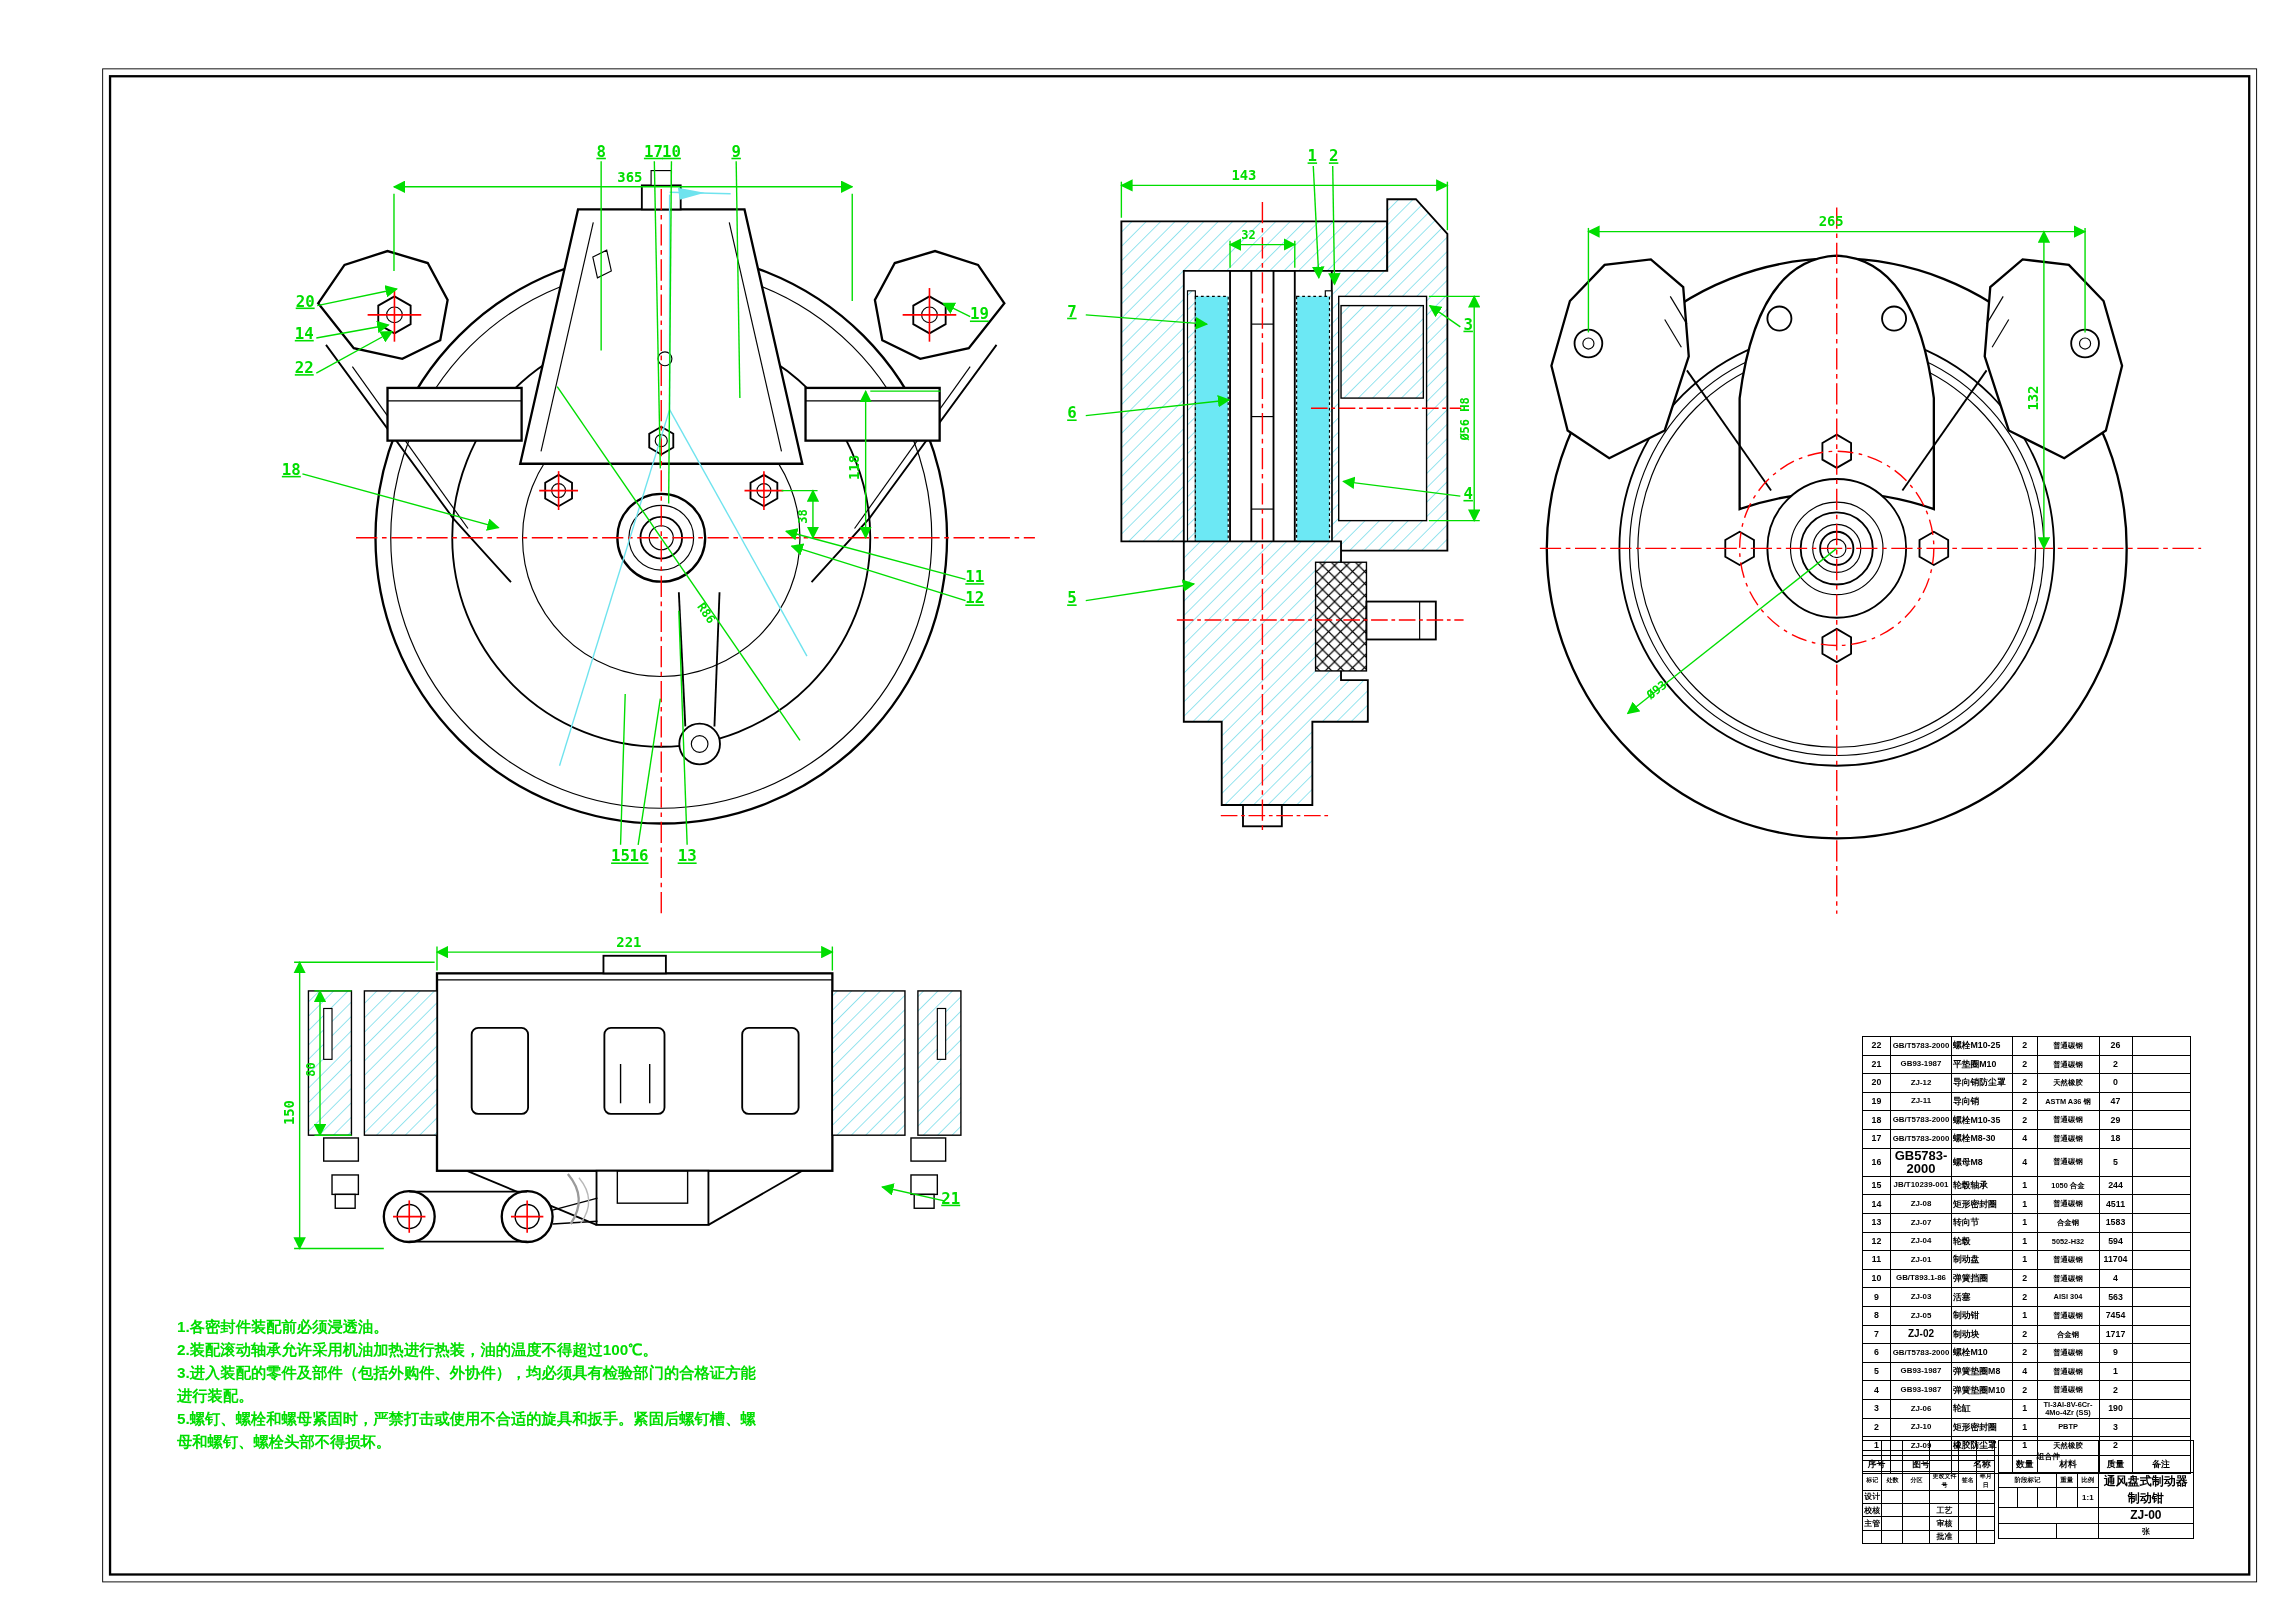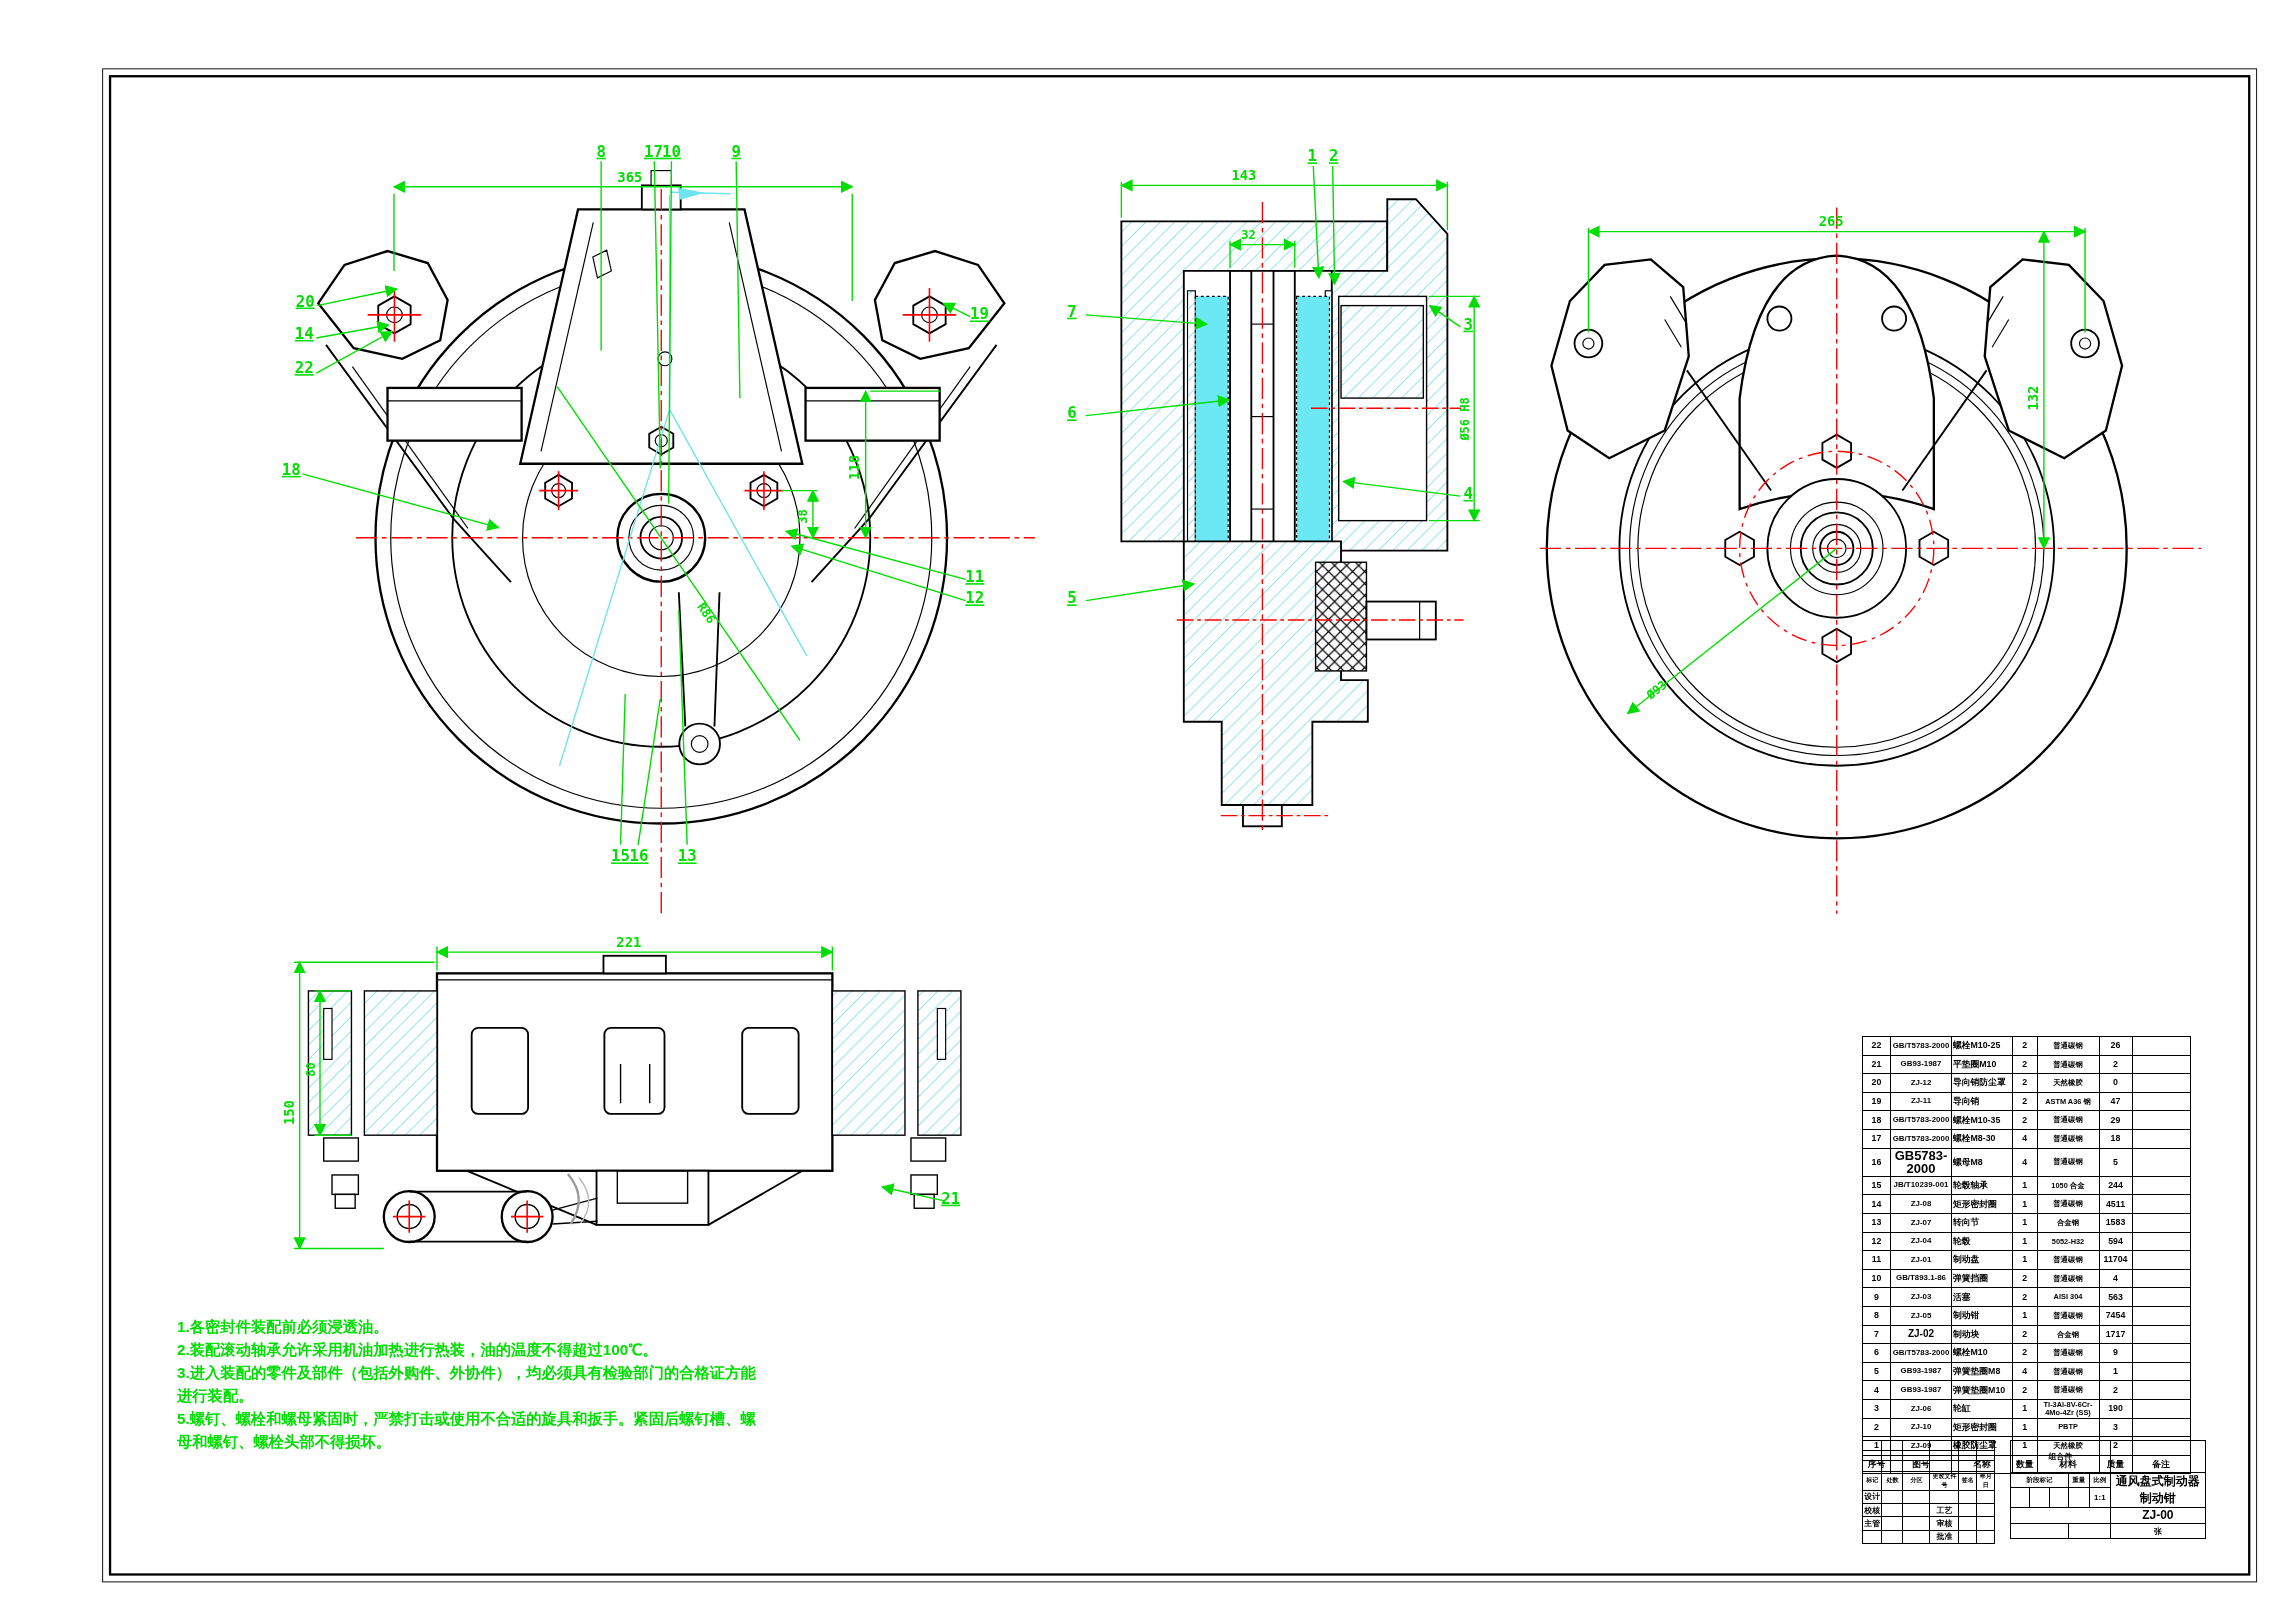--- a/index.html
+++ b/index.html
@@ -22,21 +22,21 @@
   #bom td{border:1.4px solid #000;height:17.6px;padding:0 0.9px;overflow:hidden;line-height:1.05;}
   #bom td.nm{text-align:left;}
   #bom td.sm{font-size:6.5px;}
 
   
   #tblock{position:absolute;left:1862px;top:1440px;width:327px;height:96px;}
   #tblock table{border-collapse:collapse;table-layout:fixed;font-size:7.9px;font-weight:bold;
        text-align:center;color:#000;position:absolute;top:0;}
   #tblock td{border:1.2px solid #000;padding:0;overflow:hidden;}
   #tb-left{left:0;width:132px;}
-  #tb-right{left:148px;width:195px;padding-left:9px;}
+  #tb-right{left:136px;width:195px;padding-left:9px;}
   .tb-title{font-size:12px;}
   .tb-no{font-size:12px;}
 </style>
 </head>
 <body>
 
 <div id="sheet">
 
 <svg width="2295" height="1623" viewBox="0 0 4963 3508">
 <defs>

